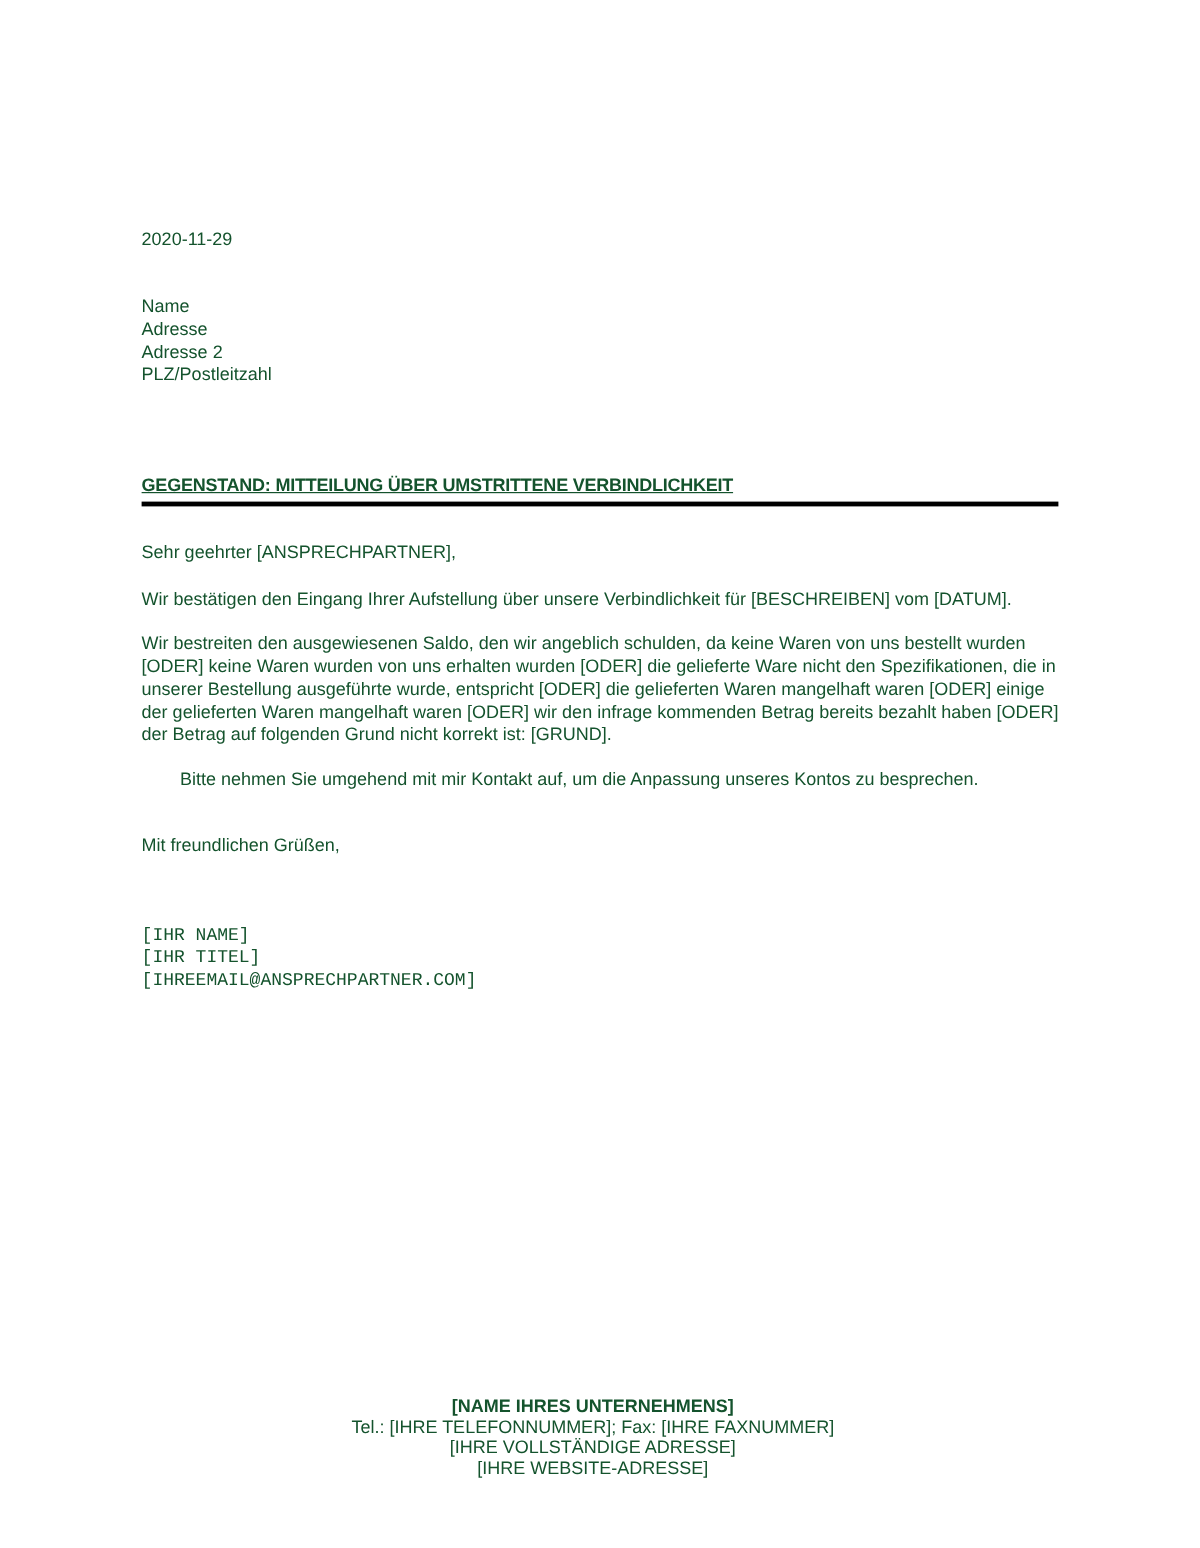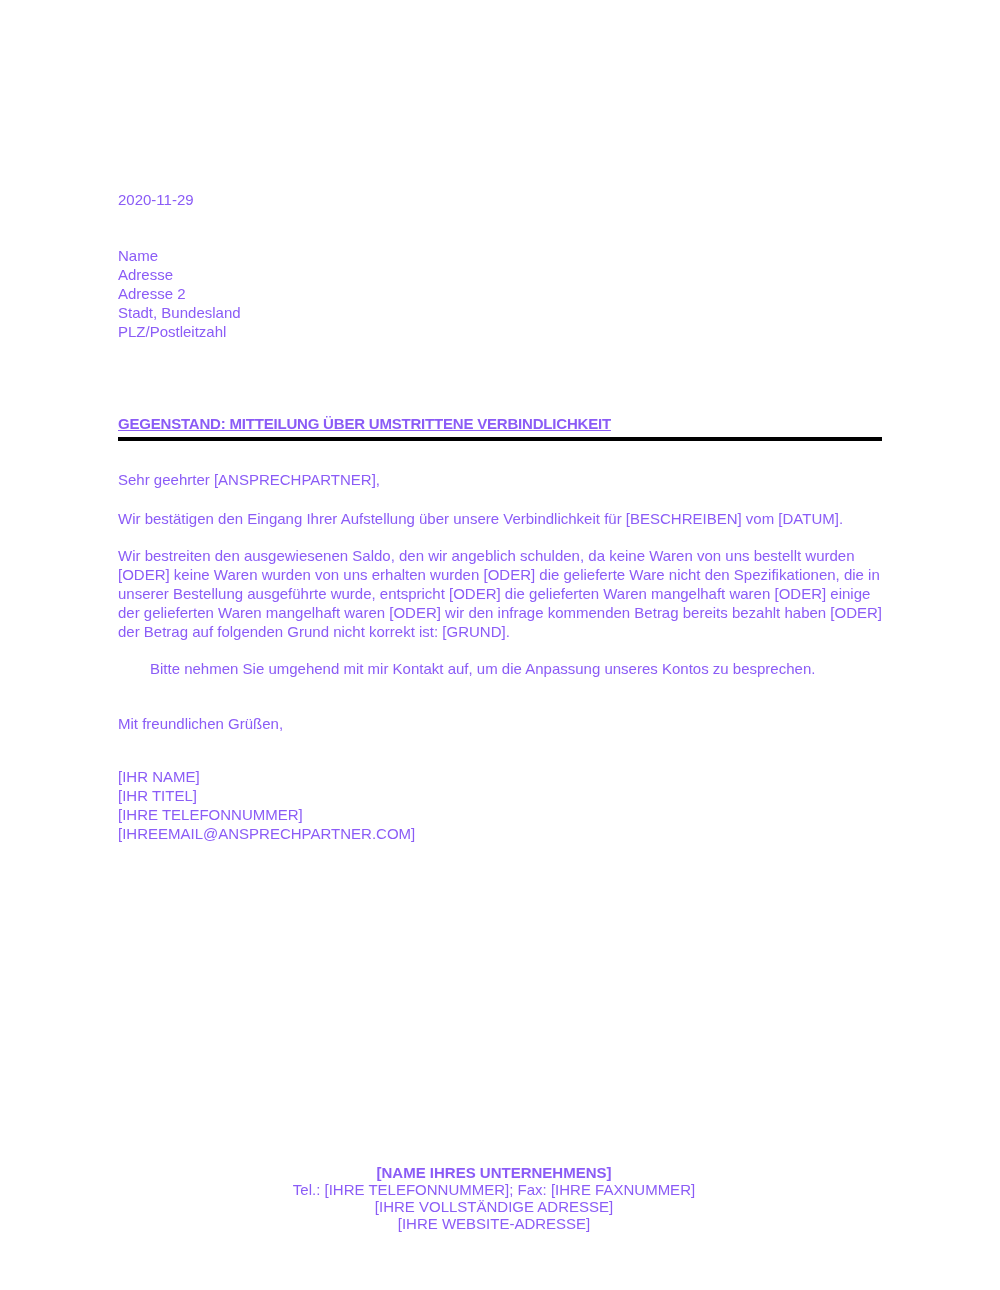--- a/index.html
+++ b/index.html
@@ -7,21 +7,21 @@
     margin: 0;
     padding: 0;
     background: #ffffff;
   }
   .page {
     position: relative;
     width: 1000px;
     height: 1290px;
     margin: 0 auto;
     background: #ffffff;
-    color: #8b5cf6;
+    color: #14532d;
     font-family: "Liberation Sans", "DejaVu Sans", sans-serif;
     font-size: 15px;
     line-height: 19px;
     overflow: hidden;
   }
   .content {
     padding: 190px 118px 0 118px;
   }
   .date-line {
     margin: 0;
@@ -46,21 +46,21 @@
     border: none;
     width: 100%;
   }
   .salutation {
     margin-top: 29px;
   }
   .para-1 { margin-top: 20px; }
   .para-2 { margin-top: 18px; }
   .para-3 { margin-top: 18px; margin-left: 32px; }
   .closing { margin-top: 36px; }
-  .signature-block { margin-top: 34px; }
+  .signature-block { margin-top: 56px; font-family: Liberation Mono, monospace; }
   .signature-block div { white-space: nowrap; }
   .footer {
     position: absolute;
     left: 0;
     right: 12px;
     top: 1164px;
     text-align: center;
     font-size: 15px;
     line-height: 17px;
   }
@@ -73,42 +73,40 @@
 
 <div class="page">
   <div class="content">
 
     <div class="date-line">2020-11-29</div>
 
     <div class="recipient-block">
       <div>Name</div>
       <div>Adresse</div>
       <div>Adresse 2</div>
-      <div>Stadt, Bundesland</div>
       <div>PLZ/Postleitzahl</div>
     </div>
 
     <div class="subject-line">GEGENSTAND: MITTEILUNG ÜBER UMSTRITTENE VERBINDLICHKEIT</div>
 
     <div class="subject-rule"></div>
 
     <div class="salutation">Sehr geehrter [ANSPRECHPARTNER],</div>
 
     <div class="para-1">Wir bestätigen den Eingang Ihrer Aufstellung über unsere Verbindlichkeit für [BESCHREIBEN] vom [DATUM].</div>
 
     <div class="para-2">Wir bestreiten den ausgewiesenen Saldo, den wir angeblich schulden, da keine Waren von uns bestellt wurden [ODER] keine Waren wurden von uns erhalten wurden [ODER] die gelieferte Ware nicht den Spezifikationen, die in unserer Bestellung ausgeführte wurde, entspricht [ODER] die gelieferten Waren mangelhaft waren [ODER] einige der gelieferten Waren mangelhaft waren [ODER] wir den infrage kommenden Betrag bereits bezahlt haben [ODER] der Betrag auf folgenden Grund nicht korrekt ist: [GRUND].</div>
 
     <div class="para-3">Bitte nehmen Sie umgehend mit mir Kontakt auf, um die Anpassung unseres Kontos zu besprechen.</div>
 
     <div class="closing">Mit freundlichen Grüßen,</div>
 
     <div class="signature-block">
       <div>[IHR NAME]</div>
       <div>[IHR TITEL]</div>
-      <div>[IHRE TELEFONNUMMER]</div>
       <div>[IHREEMAIL@ANSPRECHPARTNER.COM]</div>
     </div>
 
   </div>
 
   <div class="footer">
     <div class="company-name">[NAME IHRES UNTERNEHMENS]</div>
     <div>Tel.: [IHRE TELEFONNUMMER]; Fax: [IHRE FAXNUMMER]</div>
     <div>[IHRE VOLLSTÄNDIGE ADRESSE]</div>
     <div>[IHRE WEBSITE-ADRESSE]</div>

